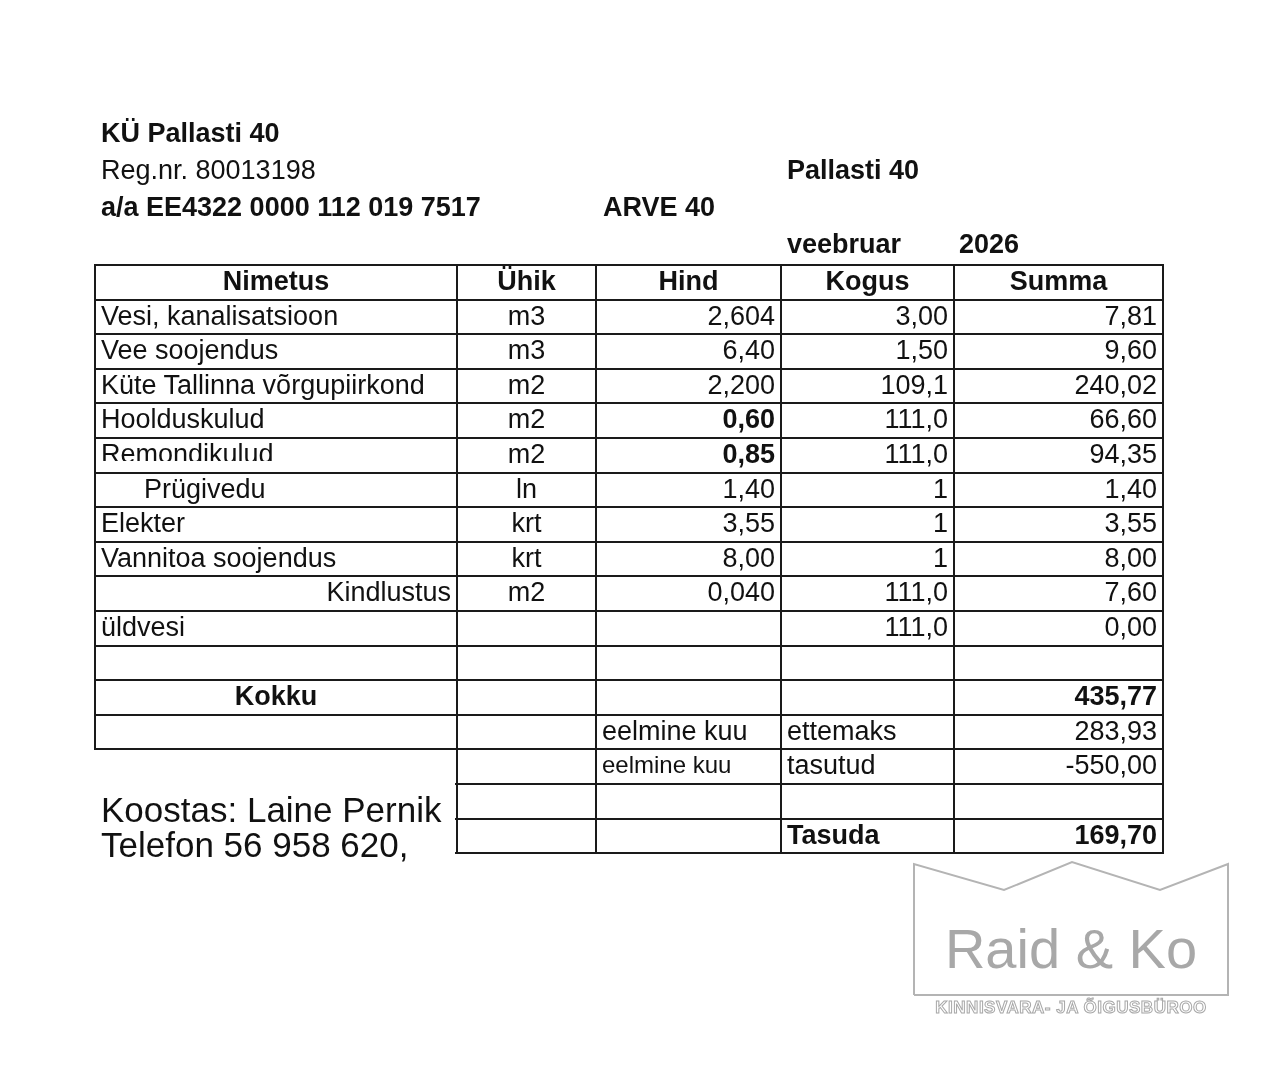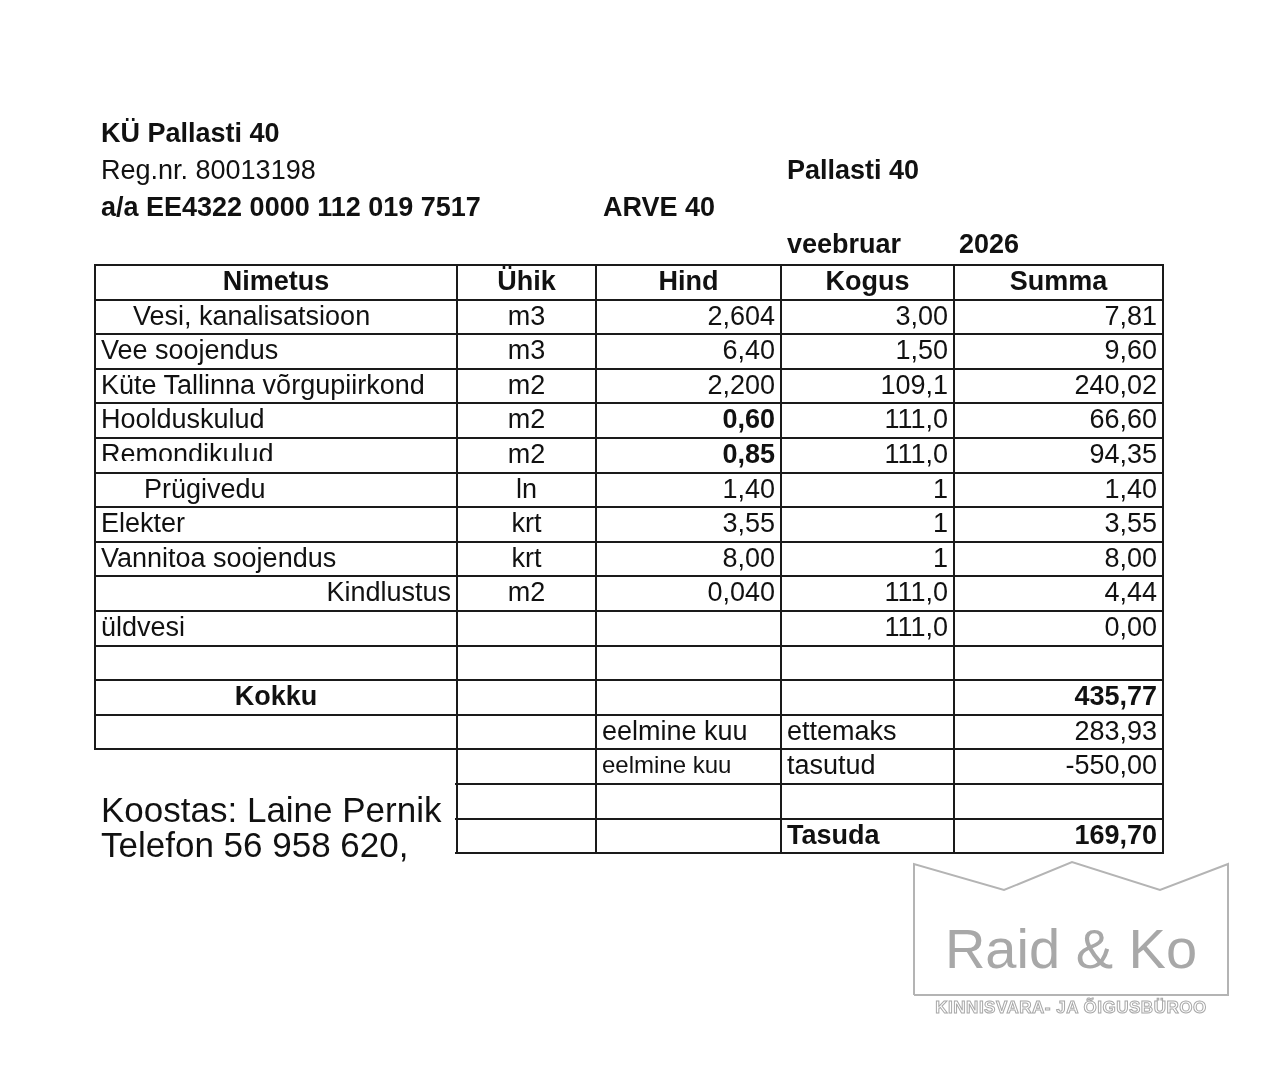--- a/index.html
+++ b/index.html
@@ -43,21 +43,21 @@
 <div class="abs hdr-addr">Pallasti 40</div>
 <div class="abs hdr-month">veebruar</div>
 <div class="abs hdr-year">2026</div>
 
 <div id="invoice-table">
     <div class="cell c b" style="left: 96px; top: 264px; width: 360px; height: 34.6px;">Nimetus</div>
     <div class="cell c b" style="left: 458px; top: 264px; width: 137px; height: 34.6px;">Ühik</div>
     <div class="cell c b" style="left: 597px; top: 264px; width: 183px; height: 34.6px;">Hind</div>
     <div class="cell c b" style="left: 782px; top: 264px; width: 171px; height: 34.6px;">Kogus</div>
     <div class="cell c b" style="left: 955px; top: 264px; width: 207px; height: 34.6px;">Summa</div>
-    <div class="cell l" style="left: 96px; top: 298.6px; width: 360px; height: 34.6px; margin-left: 32px;">Vesi, kanalisatsioon</div>
+    <div class="cell l" style="left: 96px; top: 298.6px; width: 360px; height: 34.6px;">Vesi, kanalisatsioon</div>
     <div class="cell c" style="left: 458px; top: 298.6px; width: 137px; height: 34.6px;">m3</div>
     <div class="cell r" style="left: 597px; top: 298.6px; width: 183px; height: 34.6px;">2,604</div>
     <div class="cell r" style="left: 782px; top: 298.6px; width: 171px; height: 34.6px;">3,00</div>
     <div class="cell r" style="left: 955px; top: 298.6px; width: 207px; height: 34.6px;">7,81</div>
     <div class="cell l" style="left: 96px; top: 333.2px; width: 360px; height: 34.6px;">Vee soojendus</div>
     <div class="cell c" style="left: 458px; top: 333.2px; width: 137px; height: 34.6px;">m3</div>
     <div class="cell r" style="left: 597px; top: 333.2px; width: 183px; height: 34.6px;">6,40</div>
     <div class="cell r" style="left: 782px; top: 333.2px; width: 171px; height: 34.6px;">1,50</div>
     <div class="cell r" style="left: 955px; top: 333.2px; width: 207px; height: 34.6px;">9,60</div>
     <div class="cell l" style="left: 96px; top: 367.8px; width: 360px; height: 34.6px;">Küte Tallinna võrgupiirkond</div>
@@ -87,21 +87,21 @@
     <div class="cell r" style="left: 955px; top: 506.2px; width: 207px; height: 34.6px;">3,55</div>
     <div class="cell l" style="left: 96px; top: 540.8px; width: 360px; height: 34.6px;">Vannitoa soojendus</div>
     <div class="cell c" style="left: 458px; top: 540.8px; width: 137px; height: 34.6px;">krt</div>
     <div class="cell r" style="left: 597px; top: 540.8px; width: 183px; height: 34.6px;">8,00</div>
     <div class="cell r" style="left: 782px; top: 540.8px; width: 171px; height: 34.6px;">1</div>
     <div class="cell r" style="left: 955px; top: 540.8px; width: 207px; height: 34.6px;">8,00</div>
     <div class="cell l" style="left: 96px; top: 575.4px; width: 360px; height: 34.6px; text-align: right;">Kindlustus</div>
     <div class="cell c" style="left: 458px; top: 575.4px; width: 137px; height: 34.6px;">m2</div>
     <div class="cell r" style="left: 597px; top: 575.4px; width: 183px; height: 34.6px;">0,040</div>
     <div class="cell r" style="left: 782px; top: 575.4px; width: 171px; height: 34.6px;">111,0</div>
-    <div class="cell r" style="left: 955px; top: 575.4px; width: 207px; height: 34.6px;">4,44</div>
+    <div class="cell r" style="left: 955px; top: 575.4px; width: 207px; height: 34.6px;">7,60</div>
     <div class="cell l" style="left: 96px; top: 610px; width: 292px; height: 34.6px;">üldvesi</div>
     <div class="cell c" style="left: 458px; top: 610px; width: 137px; height: 34.6px;"></div>
     <div class="cell r" style="left: 597px; top: 610px; width: 183px; height: 34.6px;"></div>
     <div class="cell r" style="left: 782px; top: 610px; width: 171px; height: 34.6px;">111,0</div>
     <div class="cell r" style="left: 955px; top: 610px; width: 207px; height: 34.6px;">0,00</div>
     <div class="cell l" style="left: 96px; top: 644.6px; width: 360px; height: 34.6px;"></div>
     <div class="cell c" style="left: 458px; top: 644.6px; width: 137px; height: 34.6px;"></div>
     <div class="cell r" style="left: 597px; top: 644.6px; width: 183px; height: 34.6px;"></div>
     <div class="cell r" style="left: 782px; top: 644.6px; width: 171px; height: 34.6px;"></div>
     <div class="cell r" style="left: 955px; top: 644.6px; width: 207px; height: 34.6px;"></div>

